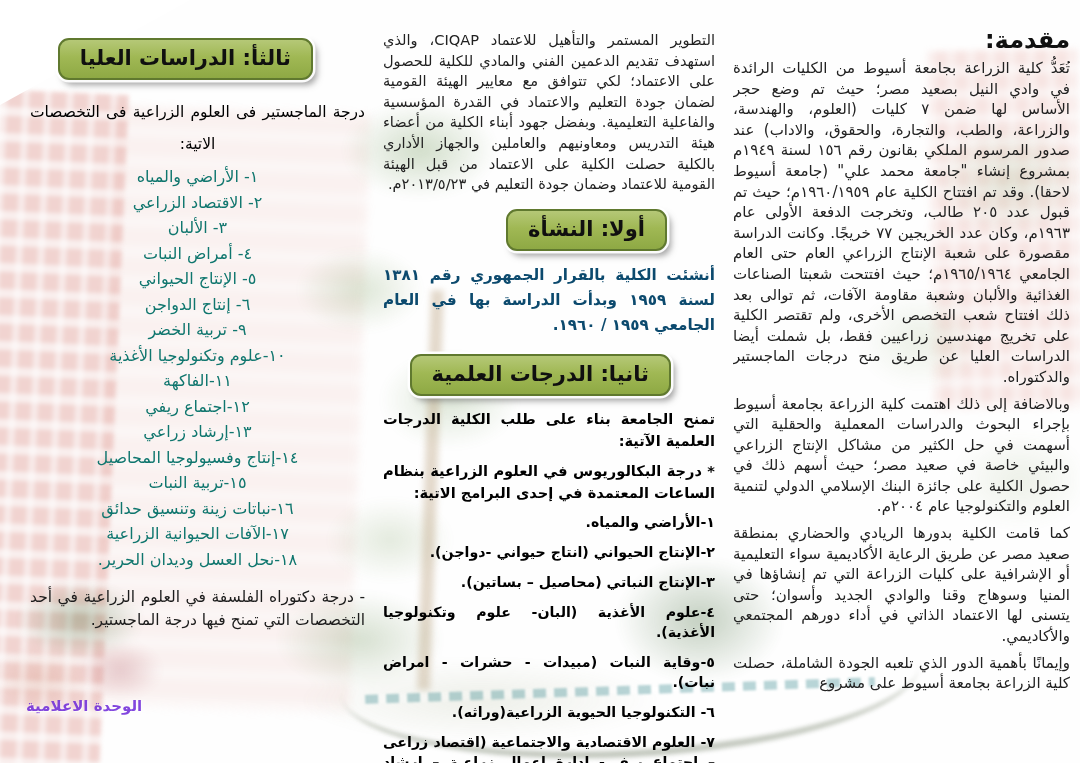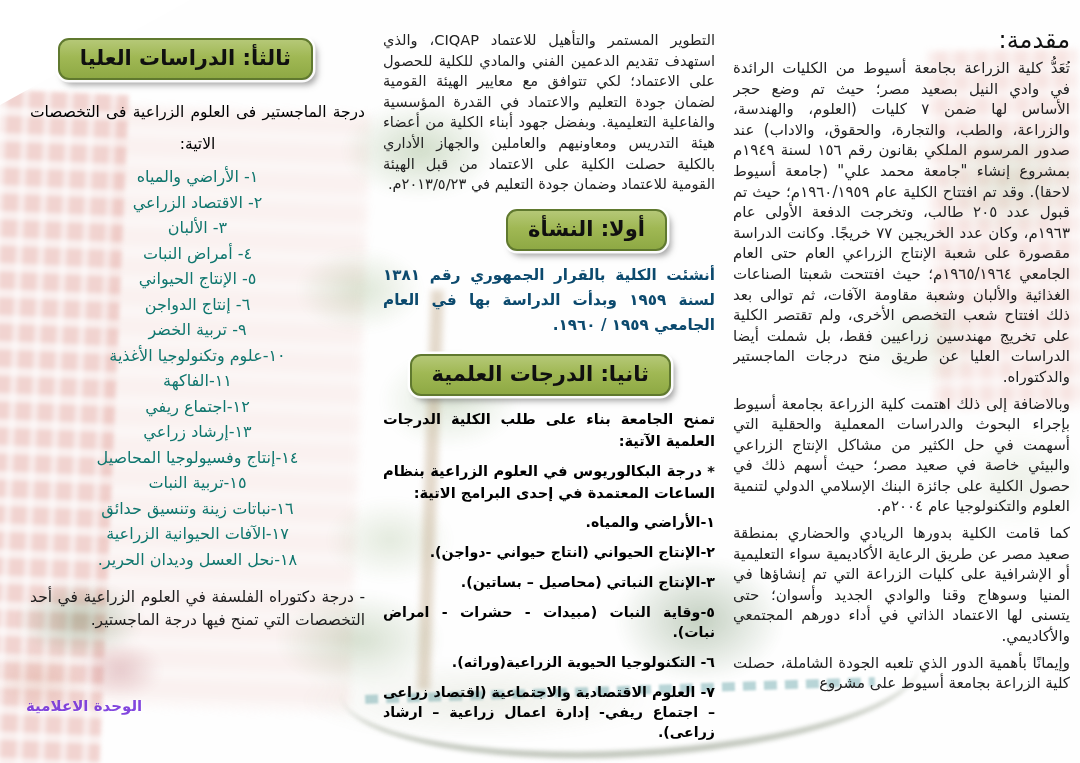--- a/index.html
+++ b/index.html
@@ -85,21 +85,21 @@
     left:0; top:0; width:190px; height:105px; background:#ffffff;
     clip-path:polygon(0 0, 100% 0, 0 100%);
   }
   
   .col { position:absolute; direction:rtl; overflow:hidden; }
   .col-right  { left:733px; top:26px; width:337px; height:737px; }
   .col-mid    { left:383px; top:30px; width:332px; height:733px; }
   .col-left   { left:30px;  top:36px; width:335px; height:727px; }
 
   .intro-heading {
-    font-size:24px; font-weight:normal; color:#111; margin:0 0 4px; text-align:right;
+    font-size:24px; font-weight:bold; color:#111; margin:0 0 4px; text-align:right;
   }
   .body-par {
     font-size:15px; line-height:20.6px; text-align:justify; margin:0 0 6px;
     color:#222;
   }
   .col-mid .body-par { font-size:14.6px; }
 
   .badge {
     display:block; width:max-content; max-width:95%;
     background:linear-gradient(180deg,#b5c877 0%, #a0b854 45%, #8ea944 100%);
@@ -172,20 +172,21 @@
   <p class="bold-par">أنشئت الكلية بالقرار الجمهوري رقم ١٣٨١ لسنة ١٩٥٩ وبدأت الدراسة بها في العام الجامعي ١٩٥٩ / ١٩٦٠.</p>
 
   <div class="badge badge-second">ثانيا: الدرجات العلمية</div>
   <p class="bachelor-par">تمنح الجامعة بناء على طلب الكلية الدرجات العلمية الآتية:</p>
   <p class="bachelor-par">* درجة البكالوريوس في العلوم الزراعية بنظام الساعات المعتمدة في إحدى البرامج الاتية:</p>
 
   <div>
       <p class="program-item">١-الأراضي والمياه.</p>
       <p class="program-item">٢-الإنتاج الحيواني (انتاج حيواني -دواجن).</p>
       <p class="program-item">٣-الإنتاج النباتي (محاصيل – بساتين).</p>
+      <p class="program-item">٤-علوم الأغذية (البان- علوم وتكنولوجيا الأغذية).</p>
       <p class="program-item">٥-وقاية النبات (مبيدات - حشرات - امراض نبات).</p>
       <p class="program-item">٦- التكنولوجيا الحيوية الزراعية(وراثه).</p>
       <p class="program-item">٧- العلوم الاقتصادية والاجتماعية (اقتصاد زراعى – اجتماع ريفي- إدارة اعمال زراعية – ارشاد زراعى).</p>
     </div>
 </div>
 
 <div class="col col-left">
   <div class="badge badge-third">ثالثأ: الدراسات العليا</div>
   <p class="masters-intro">درجة الماجستير فى العلوم الزراعية فى التخصصات الاتية:</p>
 

